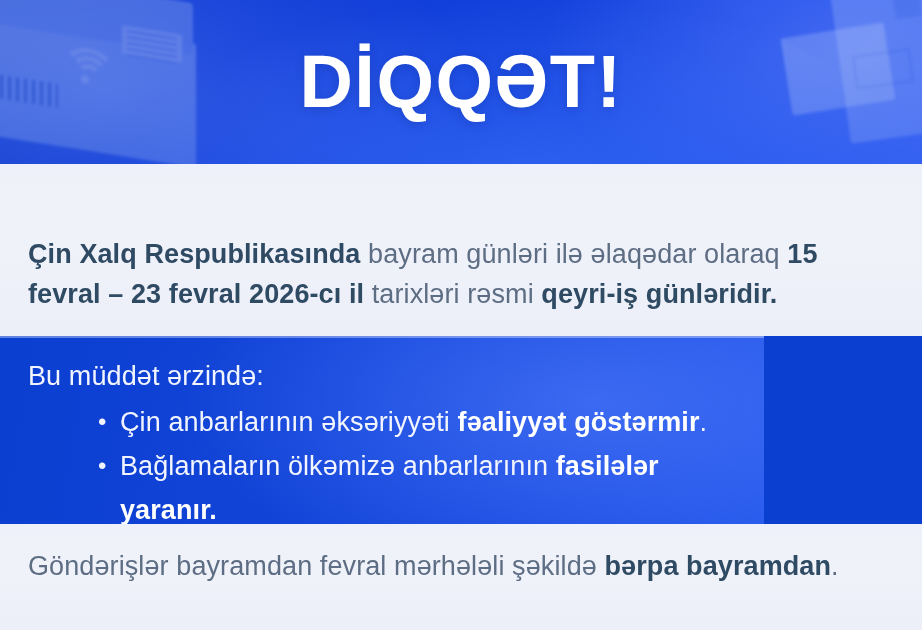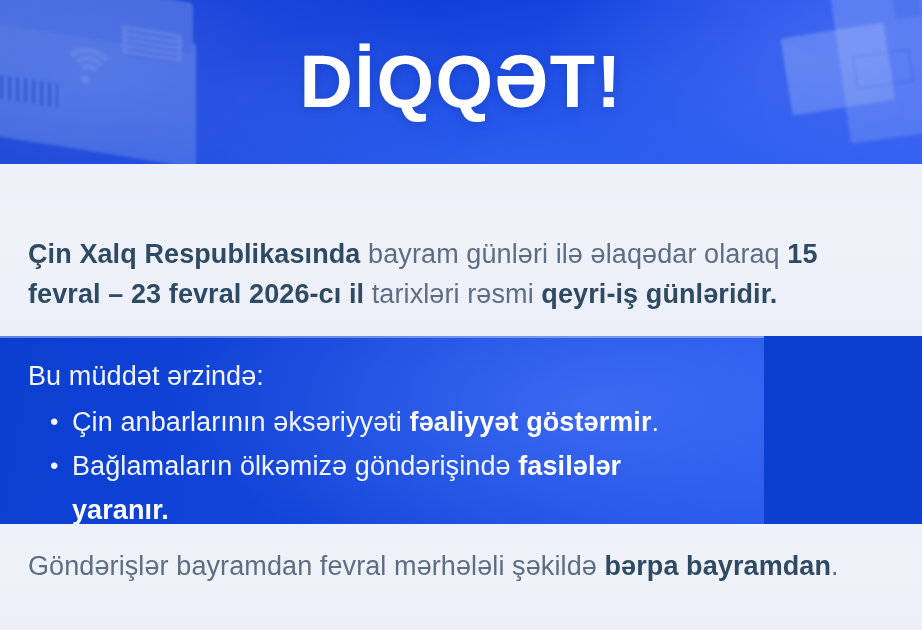--- a/index.html
+++ b/index.html
@@ -244,20 +244,21 @@
     margin: 0;
     padding: 0 40px 0 26px;
     list-style: none;
   }
   .panel-blue li {
     position: relative;
     color: #f2f5ff;
     font-size: 27px;
     line-height: 44px;
     letter-spacing: 0.1px;
+    margin-left: 48px;
   }
   .panel-blue li::before {
     content: "\2022";
     position: absolute;
     left: -22px;
     top: 0;
     font-size: 24px;
     color: #f2f5ff;
   }
   .panel-blue li b {
@@ -318,21 +319,21 @@
     <div class="txt">
       <b>Çin Xalq Respublikasında</b><span> bayram günləri ilə əlaqədar olaraq </span><b>15 fevral – 23 fevral 2026-cı il</b><span> tarixləri rəsmi </span><b>qeyri-iş günləridir.</b>
     </div>
   </div>
 
   <div class="panel-blue">
     <div class="seam" style="top:0"></div>
     <div class="lead">Bu müddət ərzində:</div>
     <ul>
       <li><span>Çin anbarlarının əksəriyyəti </span><b>fəaliyyət göstərmir</b><span>.</span></li>
-      <li><span>Bağlamaların ölkəmizə göndərişində </span><b>fasilələr yaranır.</b><span></span></li>
+      <li><span>Bağlamaların ölkəmizə anbarlarının </span><b>fasilələr yaranır.</b><span></span></li>
     </ul>
   </div>
 
   <div class="panel-light" id="section-outro">
     <div class="txt">
       <span>Göndərişlər bayramdan fevral mərhələli şəkildə </span><b>bərpa bayramdan</b><span>.</span>
     </div>
   </div>
 
 </div>

